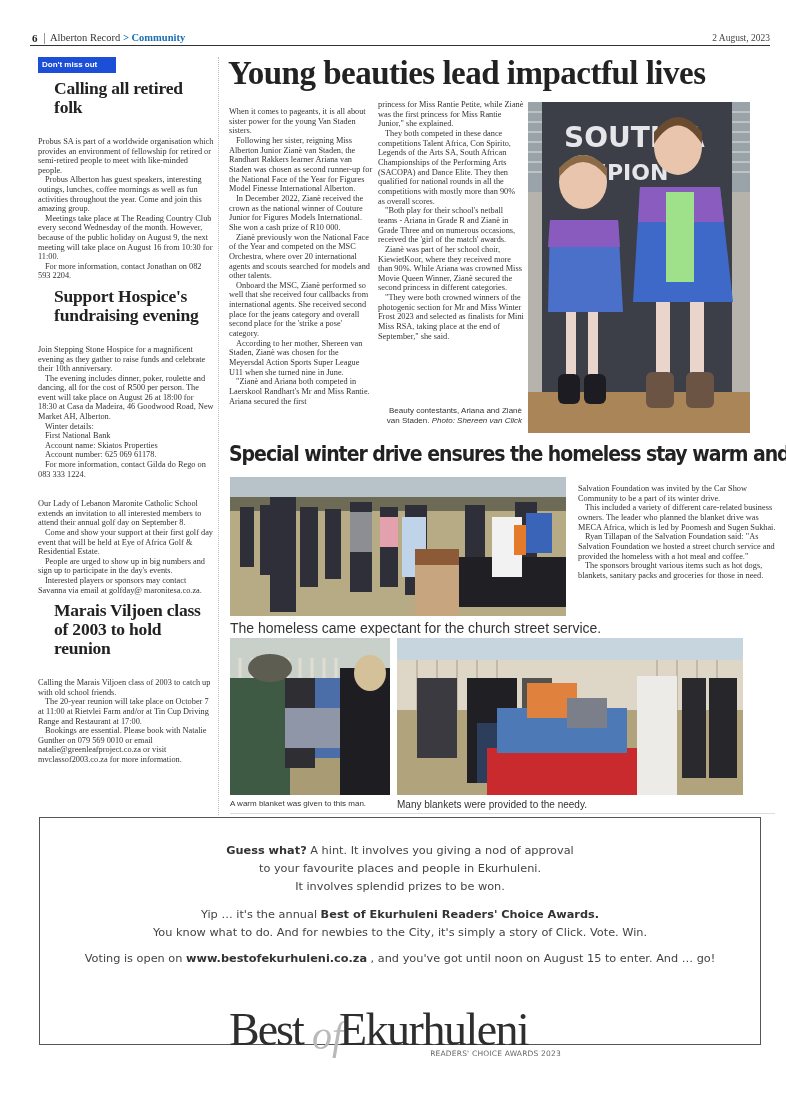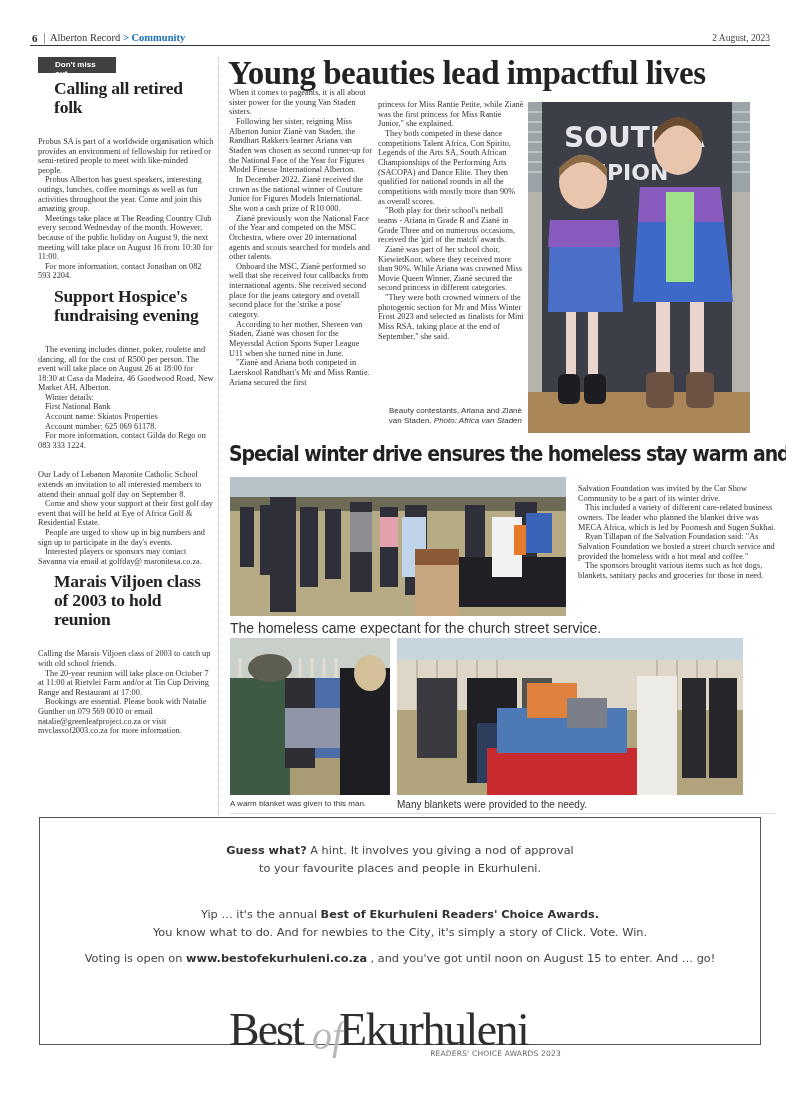--- a/index.html
+++ b/index.html
@@ -9,36 +9,36 @@
   
   .masthead { position: absolute; left: 30px; top: 30px; width: 740px; height: 16px; border-bottom: 1px solid #333; }
   .masthead .pg { position: absolute; left: 2px; top: 2px; font-size: 11px; font-weight: bold; color: #222; }
   .masthead .sep { position: absolute; left: 14px; top: 3px; width: 1px; height: 11px; background: #999; }
   .masthead .pub { position: absolute; left: 20px; top: 2px; font-size: 10.5px; color: #333; }
   .masthead .sec { color: #1a6fb4; font-weight: bold; }
   .masthead .date { position: absolute; right: 0; top: 3px; font-size: 9.5px; color: #444; }
 
   
   .sidebar { position: absolute; left: 38px; top: 57px; width: 176px; }
-  .dmo { background: #404040; color: #fff; font-family: "Liberation Sans", sans-serif; font-size: 8px; font-weight: bold; padding: 3px 17px; width: 78px; height: 16px; }
+  .dmo { background: #1d4ed8; color: #fff; font-family: "Liberation Sans", sans-serif; font-size: 8px; font-weight: bold; padding: 3px 4px; width: 78px; height: 16px; }
   .sb-head { font-family: "Liberation Serif", serif; font-size: 17.5px; line-height: 19px; color: #222; margin-top: 6px; margin-bottom: 6px; letter-spacing: -0.2px; margin-left: 16px; }
   .sb-body { font-size: 8.3px; line-height: 9.6px; color: #333; text-align: left; margin-top: 20px; }
   .sb-body p { text-indent: 7px; }
   .sb-body p.first { text-indent: 0; }
   .sb-body p.bank { padding-left: 7px; text-indent: 0; }
   .sb-story { margin-bottom: 6px; }
   .vline-left { position: absolute; left: 218px; top: 57px; width: 0; height: 758px; border-left: 1px dotted #bbb; }
 
   
   .headline1 { position: absolute; left: 228px; top: 54px; width: 540px; font-size: 33px; line-height: 38px; color: #222; letter-spacing: -0.5px; white-space: nowrap; }
 
   .col { position: absolute; font-size: 8.3px; line-height: 9.65px; color: #333; }
   .col p { text-indent: 7px; }
   .col p.first { text-indent: 0; }
-  .col1 { left: 229px; top: 88px; width: 145px; }
+  .col1 { left: 229px; top: 107px; width: 145px; }
   .col2 { left: 378px; top: 100px; width: 146px; }
 
   .photo1 { position: absolute; left: 528px; top: 102px; width: 222px; height: 331px; overflow: hidden; background: #c7c2bb; }
   .caption1 { position: absolute; left: 378px; top: 406px; width: 144px; text-align: right; font-family: "Liberation Sans", sans-serif; font-size: 8px; line-height: 9.6px; color: #333; }
   .caption1 i { font-style: italic; }
 
   .headline2 { position: absolute; left: 229px; top: 440px; font-family: "DejaVu Sans", sans-serif; font-size: 22px; line-height: 28px; color: #222; letter-spacing: -1.2px; transform: scaleX(0.86); transform-origin: left top; white-space: nowrap; }
 
   .photo2 { position: absolute; left: 230px; top: 477px; width: 336px; height: 139px; overflow: hidden; background: #a59c7d; }
   .caption2 { position: absolute; left: 230px; top: 620px; font-family: "Liberation Sans", sans-serif; font-size: 14px; color: #333; }
@@ -88,20 +88,21 @@
       <p class="first">Probus SA is part of a worldwide organisation which provides an environment of fellowship for retired or semi-retired people to meet with like-minded people.</p>
       <p>Probus Alberton has guest speakers, interesting outings, lunches, coffee mornings as well as fun activities throughout the year. Come and join this amazing group.</p>
       <p>Meetings take place at The Reading Country Club every second Wednesday of the month. However, because of the public holiday on August 9, the next meeting will take place on August 16 from 10:30 for 11:00.</p>
       <p>For more information, contact Jonathan on 082 593 2204.</p>
     </div>
   </div>
 
   <div class="sb-story">
     <h2 class="sb-head">Support Hospice's fundraising evening</h2>
     <div class="sb-body">
+      <p class="first">Join Stepping Stone Hospice for a magnificent evening as they gather to raise funds and celebrate their 10th anniversary.</p>
       <p>The evening includes dinner, poker, roulette and dancing, all for the cost of R500 per person. The event will take place on August 26 at 18:00 for 18:30 at Casa da Madeira, 46 Goodwood Road, New Market AH, Alberton.</p>
       <p class="bank">Winter details:</p>
       <p class="bank">First National Bank</p>
       <p class="bank">Account name: Skiatos Properties</p>
       <p class="bank">Account number: 625 069 61178.</p>
       <p>For more information, contact Gilda do Rego on 083 333 1224.</p>
     </div>
   </div>
 
   <div class="sb-story">
@@ -177,21 +178,21 @@
     <path d="M112 85 L192 85 L196 120 L110 120 Z" fill="#8b5cc0"></path>
     <rect x="138" y="90" width="28" height="90" fill="#9fe08b"></rect>
     <rect x="128" y="200" width="14" height="80" fill="#e9d5cc"></rect>
     <rect x="162" y="200" width="14" height="80" fill="#e9d5cc"></rect>
     <rect x="118" y="270" width="28" height="36" rx="6" fill="#6b5444"></rect>
     <rect x="158" y="270" width="28" height="36" rx="6" fill="#6b5444"></rect>
   </svg>
 </div>
 <div class="caption1">
   <span>Beauty contestants, Ariana and Zianè van Staden.</span>
-  <i>Photo: Africa van Staden</i>
+  <i>Photo: Shereen van Click</i>
 </div>
 
 <h1 class="headline2">Special winter drive ensures the homeless stay warm and fed</h1>
 
 <div class="photo2">
   <svg width="336" height="139" viewBox="0 0 336 139">
     <rect width="336" height="139" fill="#b7ab86"></rect>
     <rect width="336" height="30" fill="#b8c3c9"></rect>
     <rect x="0" y="20" width="336" height="14" fill="#6d6a55"></rect>
     <g fill="#2e2f38">
@@ -280,20 +281,21 @@
   </svg>
 </div>
 <div class="caption3">A warm blanket was given to this man.</div>
 <div class="caption4">Many blankets were provided to the needy.</div>
 <div class="hr-bottom"></div>
 
 <div class="ad">
   <div class="ad-text ad-p1">
     <div><b>Guess what?</b><span> A hint. It involves you giving a nod of approval</span></div>
     <div>to your favourite places and people in Ekurhuleni.</div>
+    <div>It involves splendid prizes to be won.</div>
   </div>
   <div class="ad-text ad-p2">
     <div><span>Yip … it's the annual </span><b>Best of Ekurhuleni Readers' Choice Awards.</b></div>
     <div>You know what to do. And for newbies to the City, it's simply a story of Click. Vote. Win.</div>
   </div>
   <div class="ad-text ad-p3">
     <span>Voting is open on </span><b>www.bestofekurhuleni.co.za</b><span> , and you've got until noon on August 15 to enter. And … go!</span>
   </div>
   <div class="logo">
     <span class="w1">Best</span>

